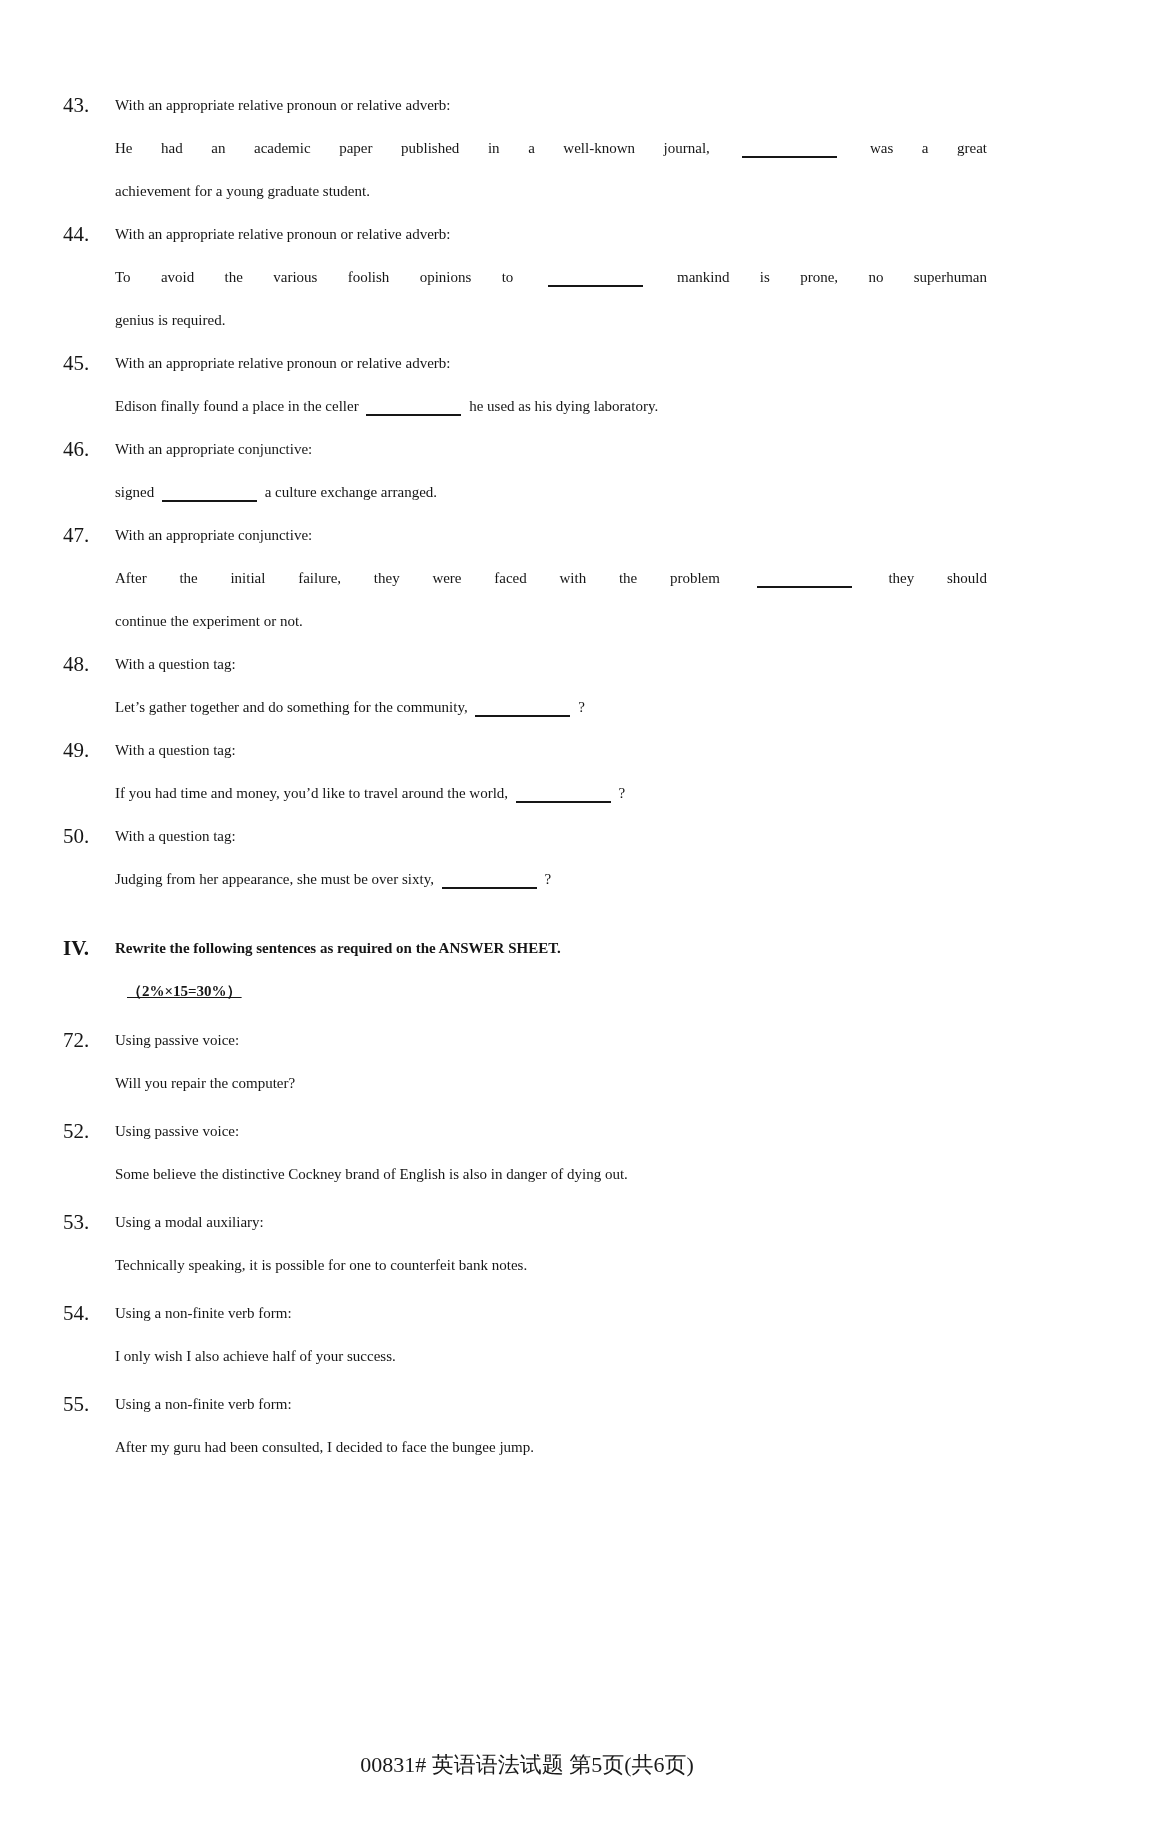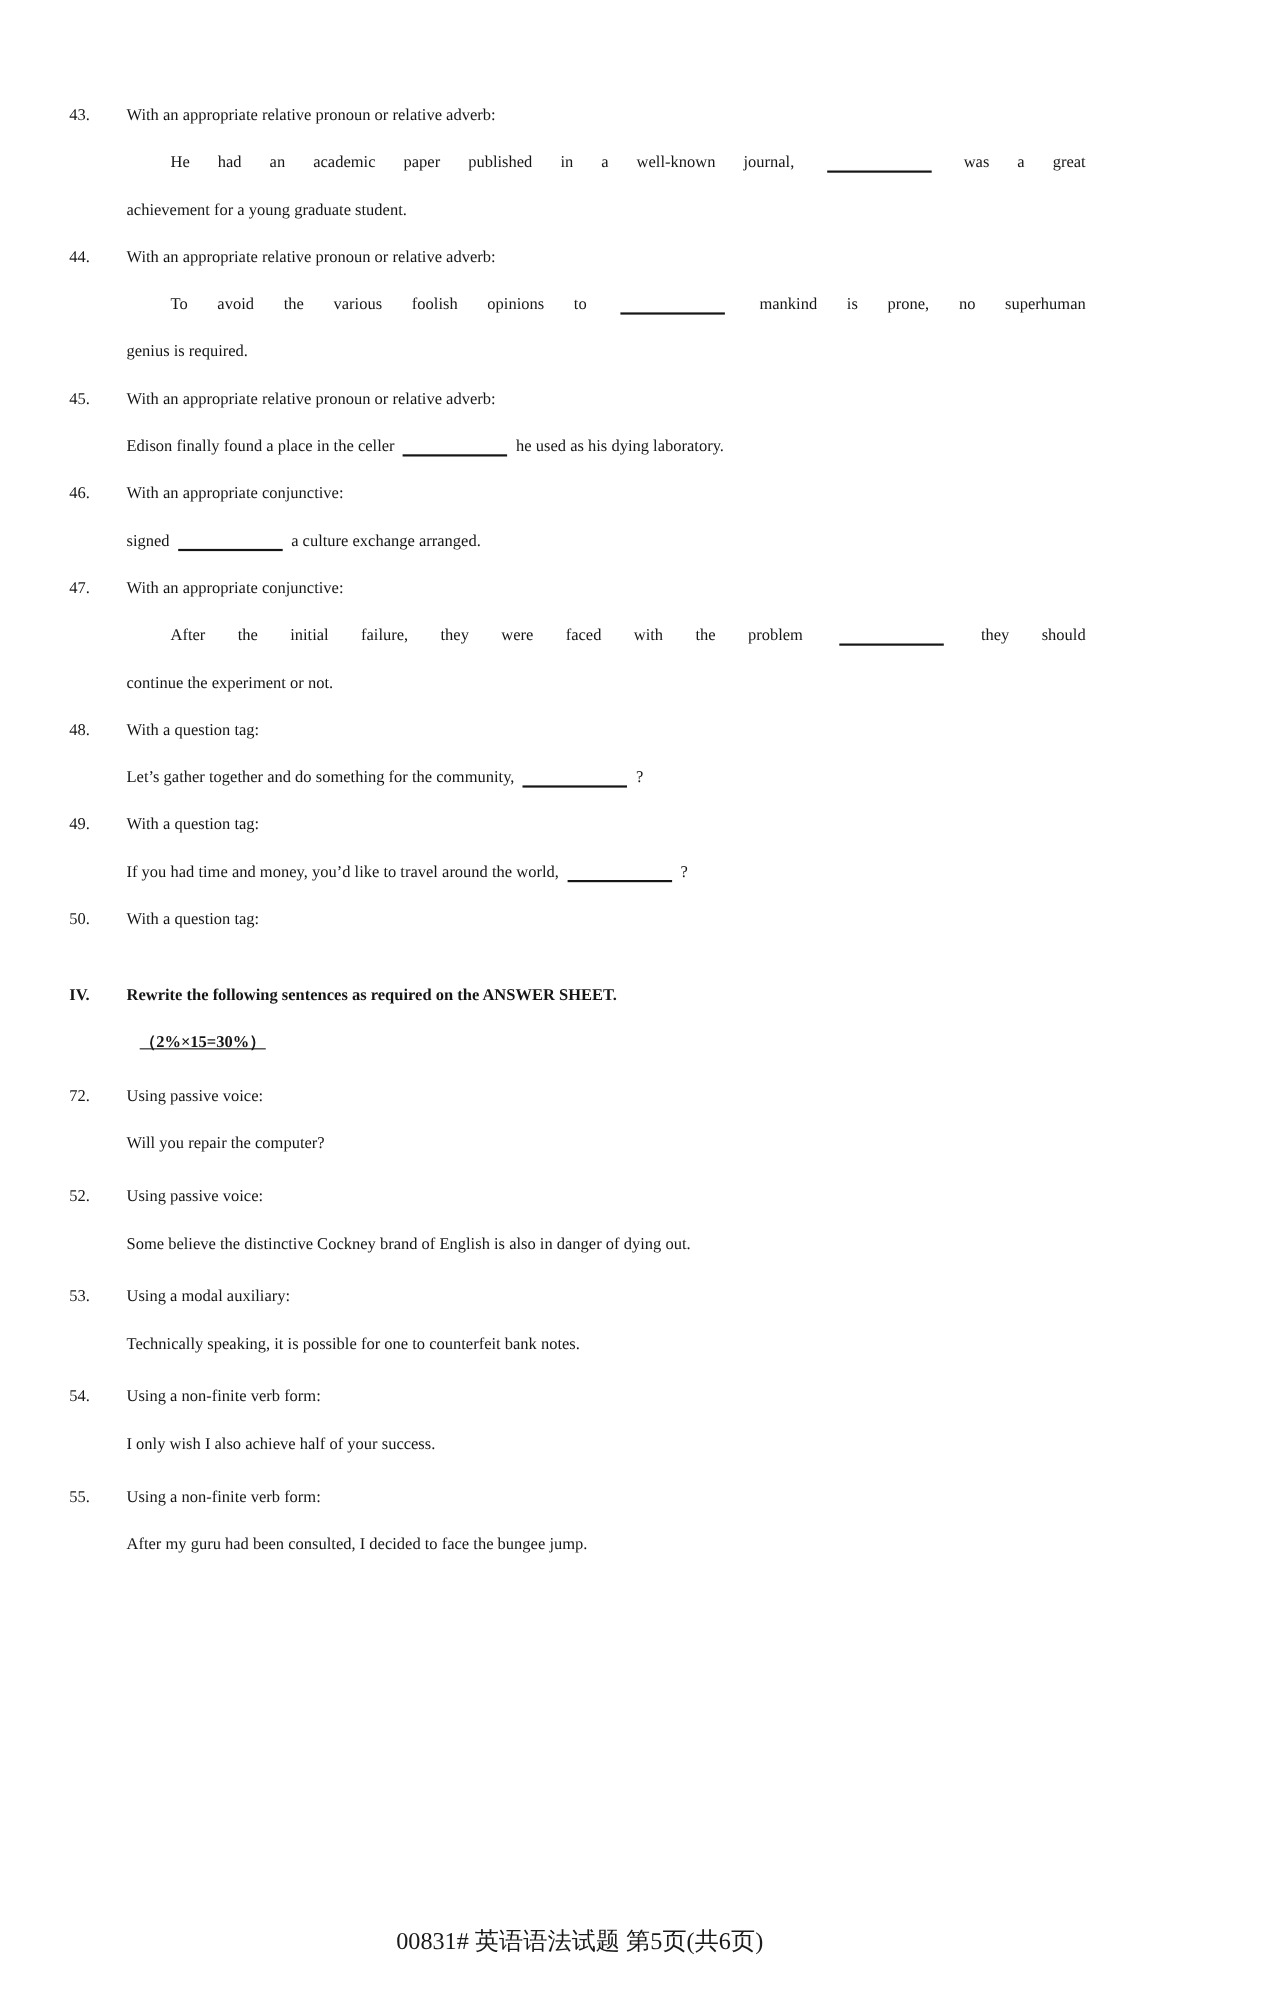--- a/index.html
+++ b/index.html
@@ -11,30 +11,29 @@
     position: relative;
     overflow: hidden;
   }
   .content {
     position: absolute;
     top: 84px; left: 63px;
     width: 924px;
   }
   .q { display: grid; grid-template-columns: 52px 1fr; }
   .qnum {
-    font-size: 15px; line-height: 43px;
+    font-size: 21px; line-height: 43px;
   }
   .line {
     font-size: 15px; line-height: 43px;
     white-space: normal;
   }
   .just {
     text-align: justify;
     text-align-last: justify;
-    margin-left: 40px;
   }
   .blank {
     display: inline-block;
     width: 95px;
     border-bottom: 2px solid #161616;
     vertical-align: -5px;
     margin: 0 4px;
   }
   .sec { margin-top: 26px; margin-bottom: 6px; }
   .bold { font-weight: bold; }
@@ -112,20 +111,21 @@
     <div>
       <div class="line">With a question tag:</div>
       <div class="line"><span>If you had time and money, you’d like to travel around the world,</span> <span class="blank"></span> <span>?</span></div>
     </div>
   </div>
 
   <div class="q">
     <div class="qnum">50.</div>
     <div>
       <div class="line">With a question tag:</div>
+      <div class="line"><span>Judging from her appearance, she must be over sixty,</span> <span class="blank"></span> <span>?</span></div>
     </div>
   </div>
 
   <div class="q sec">
     <div class="qnum bold">IV.</div>
     <div>
       <div class="line bold">Rewrite the following sentences as required on the ANSWER SHEET.</div>
       <div class="line bold pts">（2%×15=30%）</div>
     </div>
   </div>

